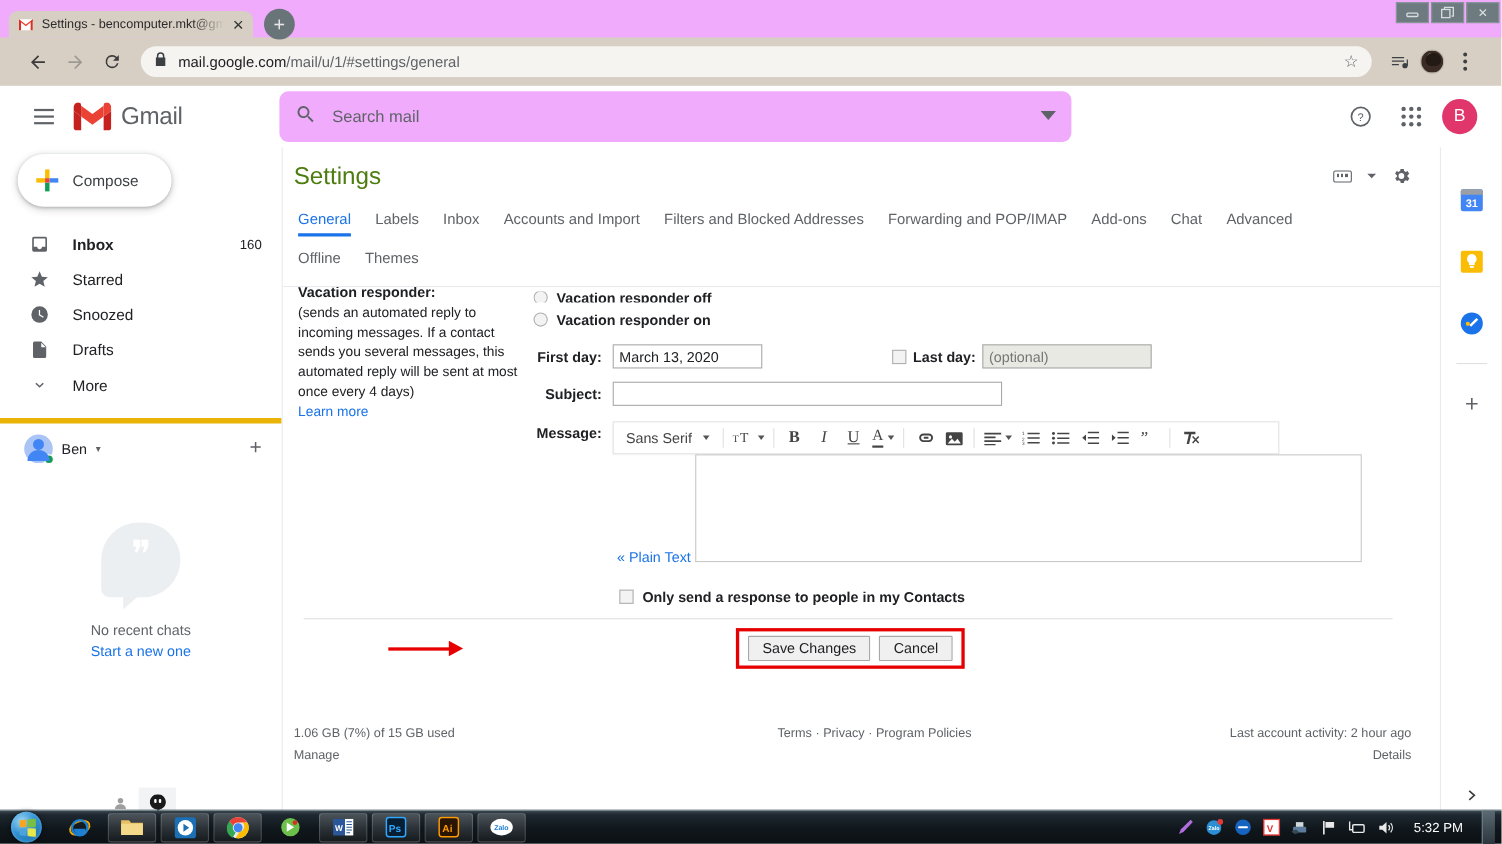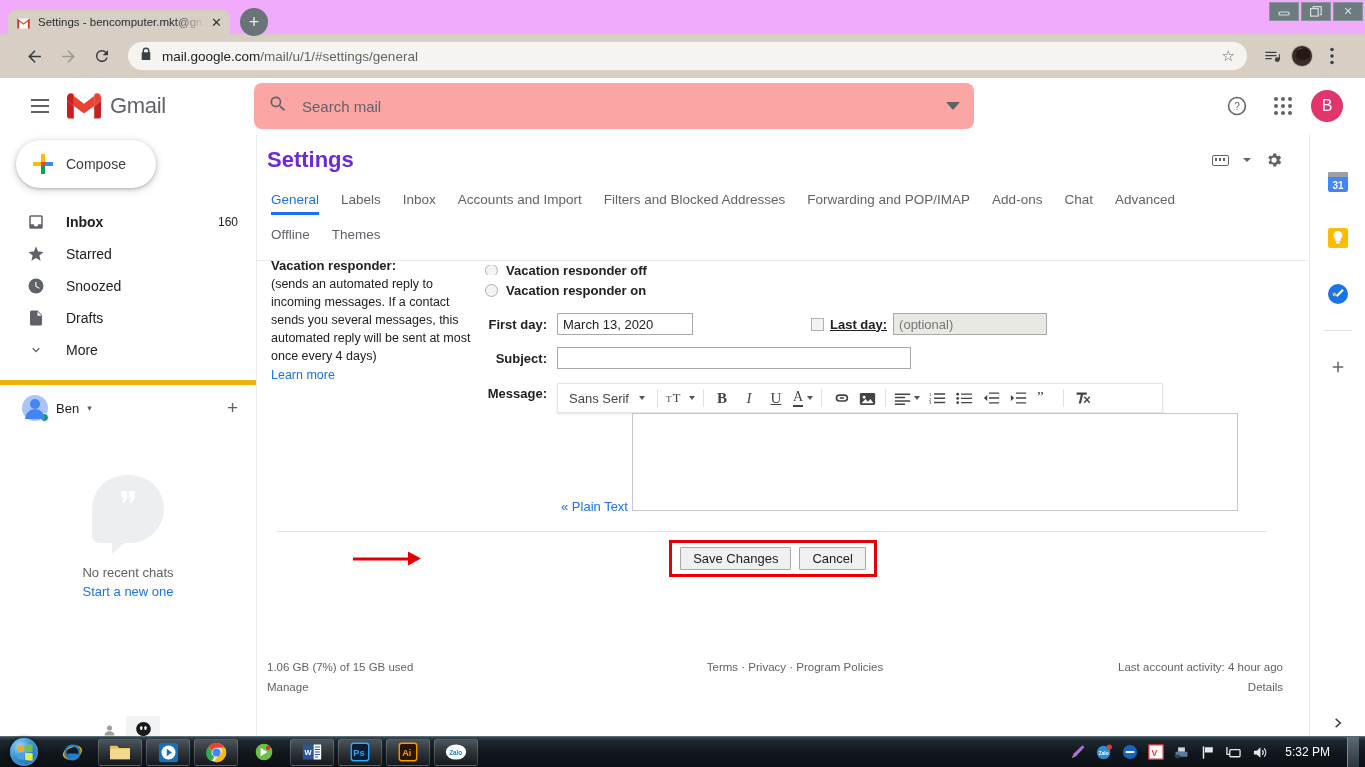--- a/index.html
+++ b/index.html
@@ -72,21 +72,21 @@
   .page { width: 1365px; height: 666px; background: #fff; position: relative; overflow: hidden; }
 
   .gm-header { height: 56px; display: flex; align-items: center; padding: 0 8px 0 16px; }
   .hamburger { width: 48px; height: 48px; display:flex; align-items:center; justify-content:center; cursor:pointer; }
   .hamburger span { display:block; width:18px; height:2px; background:#5f6368; box-shadow: 0 -6px 0 #5f6368, 0 6px 0 #5f6368; }
   .gm-logo { display: flex; align-items: center; gap: 8px; margin-left: 2px; width: 150px; }
   .gm-logo-mark { width: 36px; height: 27px; position: relative; }
   .gm-wordmark { font-size: 22px; color: #5f6368; letter-spacing: -0.3px; }
 
   .searchbar {
-    margin-left: 38px; width: 720px; height: 46px; background: #fca5a5;
+    margin-left: 38px; width: 720px; height: 46px; background: #f0abfc;
     border-radius: 8px; display: flex; align-items: center; padding: 0 14px; gap: 14px;
   }
   .search-input {
     flex: 1 1 auto; border: 0; background: transparent; outline: none;
     font-size: 15px; color: #202124; font-family: "Liberation Sans", sans-serif;
   }
   .search-input::placeholder { color: #5f6368; }
   .search-caret { color: #5f6368; cursor: pointer; }
 
   .header-right { margin-left: auto; display: flex; align-items: center; gap: 10px; padding-right: 14px; }
@@ -158,21 +158,21 @@
     position: absolute; bottom: 0; left: 92px; display: flex;
   }
   .sb-tab { width: 34px; height: 28px; display:flex; align-items:center; justify-content:center; cursor:pointer; }
   .sb-tab.sel { background:#f1f3f4; }
 
   
   .main { flex: 1 1 auto; position: relative; border-left: 1px solid #e8eaed; }
   .settings-head {
     height: 52px; display: flex; align-items: center; padding: 0 26px 0 10px;
   }
-  .settings-title { font-size: 22px; color: #6d28d9; font-weight: bold; }
+  .settings-title { font-size: 22px; color: #4d7c0f; font-weight: normal; }
   .sh-right { margin-left: auto; display: flex; align-items: center; gap: 14px; }
   .kbd-ico { width: 17px; height: 11px; border: 1.5px solid #5f6368; border-radius: 2px; position: relative; }
   .kbd-ico::after {
     content:""; position:absolute; left:2px; top:2px; right:2px; bottom:4px;
     background: repeating-linear-gradient(to right, #5f6368 0 2px, transparent 2px 4px);
   }
   .caret-sm { width:0;height:0;border-left:4px solid transparent;border-right:4px solid transparent;border-top:4px solid #5f6368;}
   .gear { width:18px; height:18px; color:#5f6368; cursor:pointer; }
 
   .tabs-row {
@@ -205,21 +205,21 @@
   .field-label { width: 72px; flex: 0 0 72px; font-size: 13px; color: #202124; font-weight: bold; text-align: right; padding-right: 10px; }
   .txtinput {
     height: 22px; border: 1px solid #a9a9a9; background: #fff; font-size: 13px;
     color: #202124; padding: 0 5px; font-family: "Liberation Sans", sans-serif; outline: none;
   }
   .in-firstday { width: 136px; }
   .in-subject { width: 354px; }
   .in-lastday { width: 154px; background: #e9e9e3; color: #7a7a7a; }
   .lastday-group { display: flex; align-items: center; gap: 6px; margin-left: 118px; }
   .cbx { width: 13px; height: 13px; border: 1px solid #b0b0b0; background: #f3f3f3; flex:0 0 auto; cursor: pointer; }
-  .lastday-label { font-size: 13px; color: #202124; font-weight: bold; text-decoration: underline; }
+  .lastday-label { font-size: 13px; color: #202124; font-weight: bold; }
 
   .msg-row { display: flex; margin-top: 14px; }
   .msg-label { width: 72px; flex:0 0 72px; font-size: 13px; font-weight: bold; color: #202124; text-align: right; padding-right: 10px; padding-top: 3px; }
   .editor-wrap { flex: 1 1 auto; }
 
   .fmt-toolbar {
     width: 606px; height: 30px; background: #fff; border: 1px solid #e4e4e4;
     box-shadow: 0 1px 2px rgba(0,0,0,.12); display: flex; align-items: center;
     padding: 0 4px; gap: 1px;
   }
@@ -704,20 +704,24 @@
                     </div>
                   </div>
 
                   <span class="plaintext-link">« Plain Text</span>
                   <textarea class="msg-area" style=""></textarea>
                 </div>
               </div>
             </div>
           </div>
 
+          <div class="contacts-row">
+            <span class="cbx"></span>
+            <span class="contacts-label">Only send a response to people in my Contacts</span>
+          </div>
 
           <div class="divider"></div>
 
           <div class="btn-bar">
             <span class="annot-arrow"></span>
             <div class="annot-box">
               <button class="gbtn">Save Changes</button>
               <button class="gbtn">Cancel</button>
             </div>
           </div>
@@ -728,21 +732,21 @@
               <div class="f-link">Manage</div>
             </div>
             <div class="f-col f-mid">
               <span class="f-link">Terms</span>
               <span>·</span>
               <span class="f-link">Privacy</span>
               <span>·</span>
               <span class="f-link">Program Policies</span>
             </div>
             <div class="f-col f-right">
-              <div>Last account activity: 4 hour ago</div>
+              <div>Last account activity: 2 hour ago</div>
               <div class="f-link">Details</div>
             </div>
           </div>
 
           <div class="scroll-track">
             
           </div>
         </div>
       </div>
 

